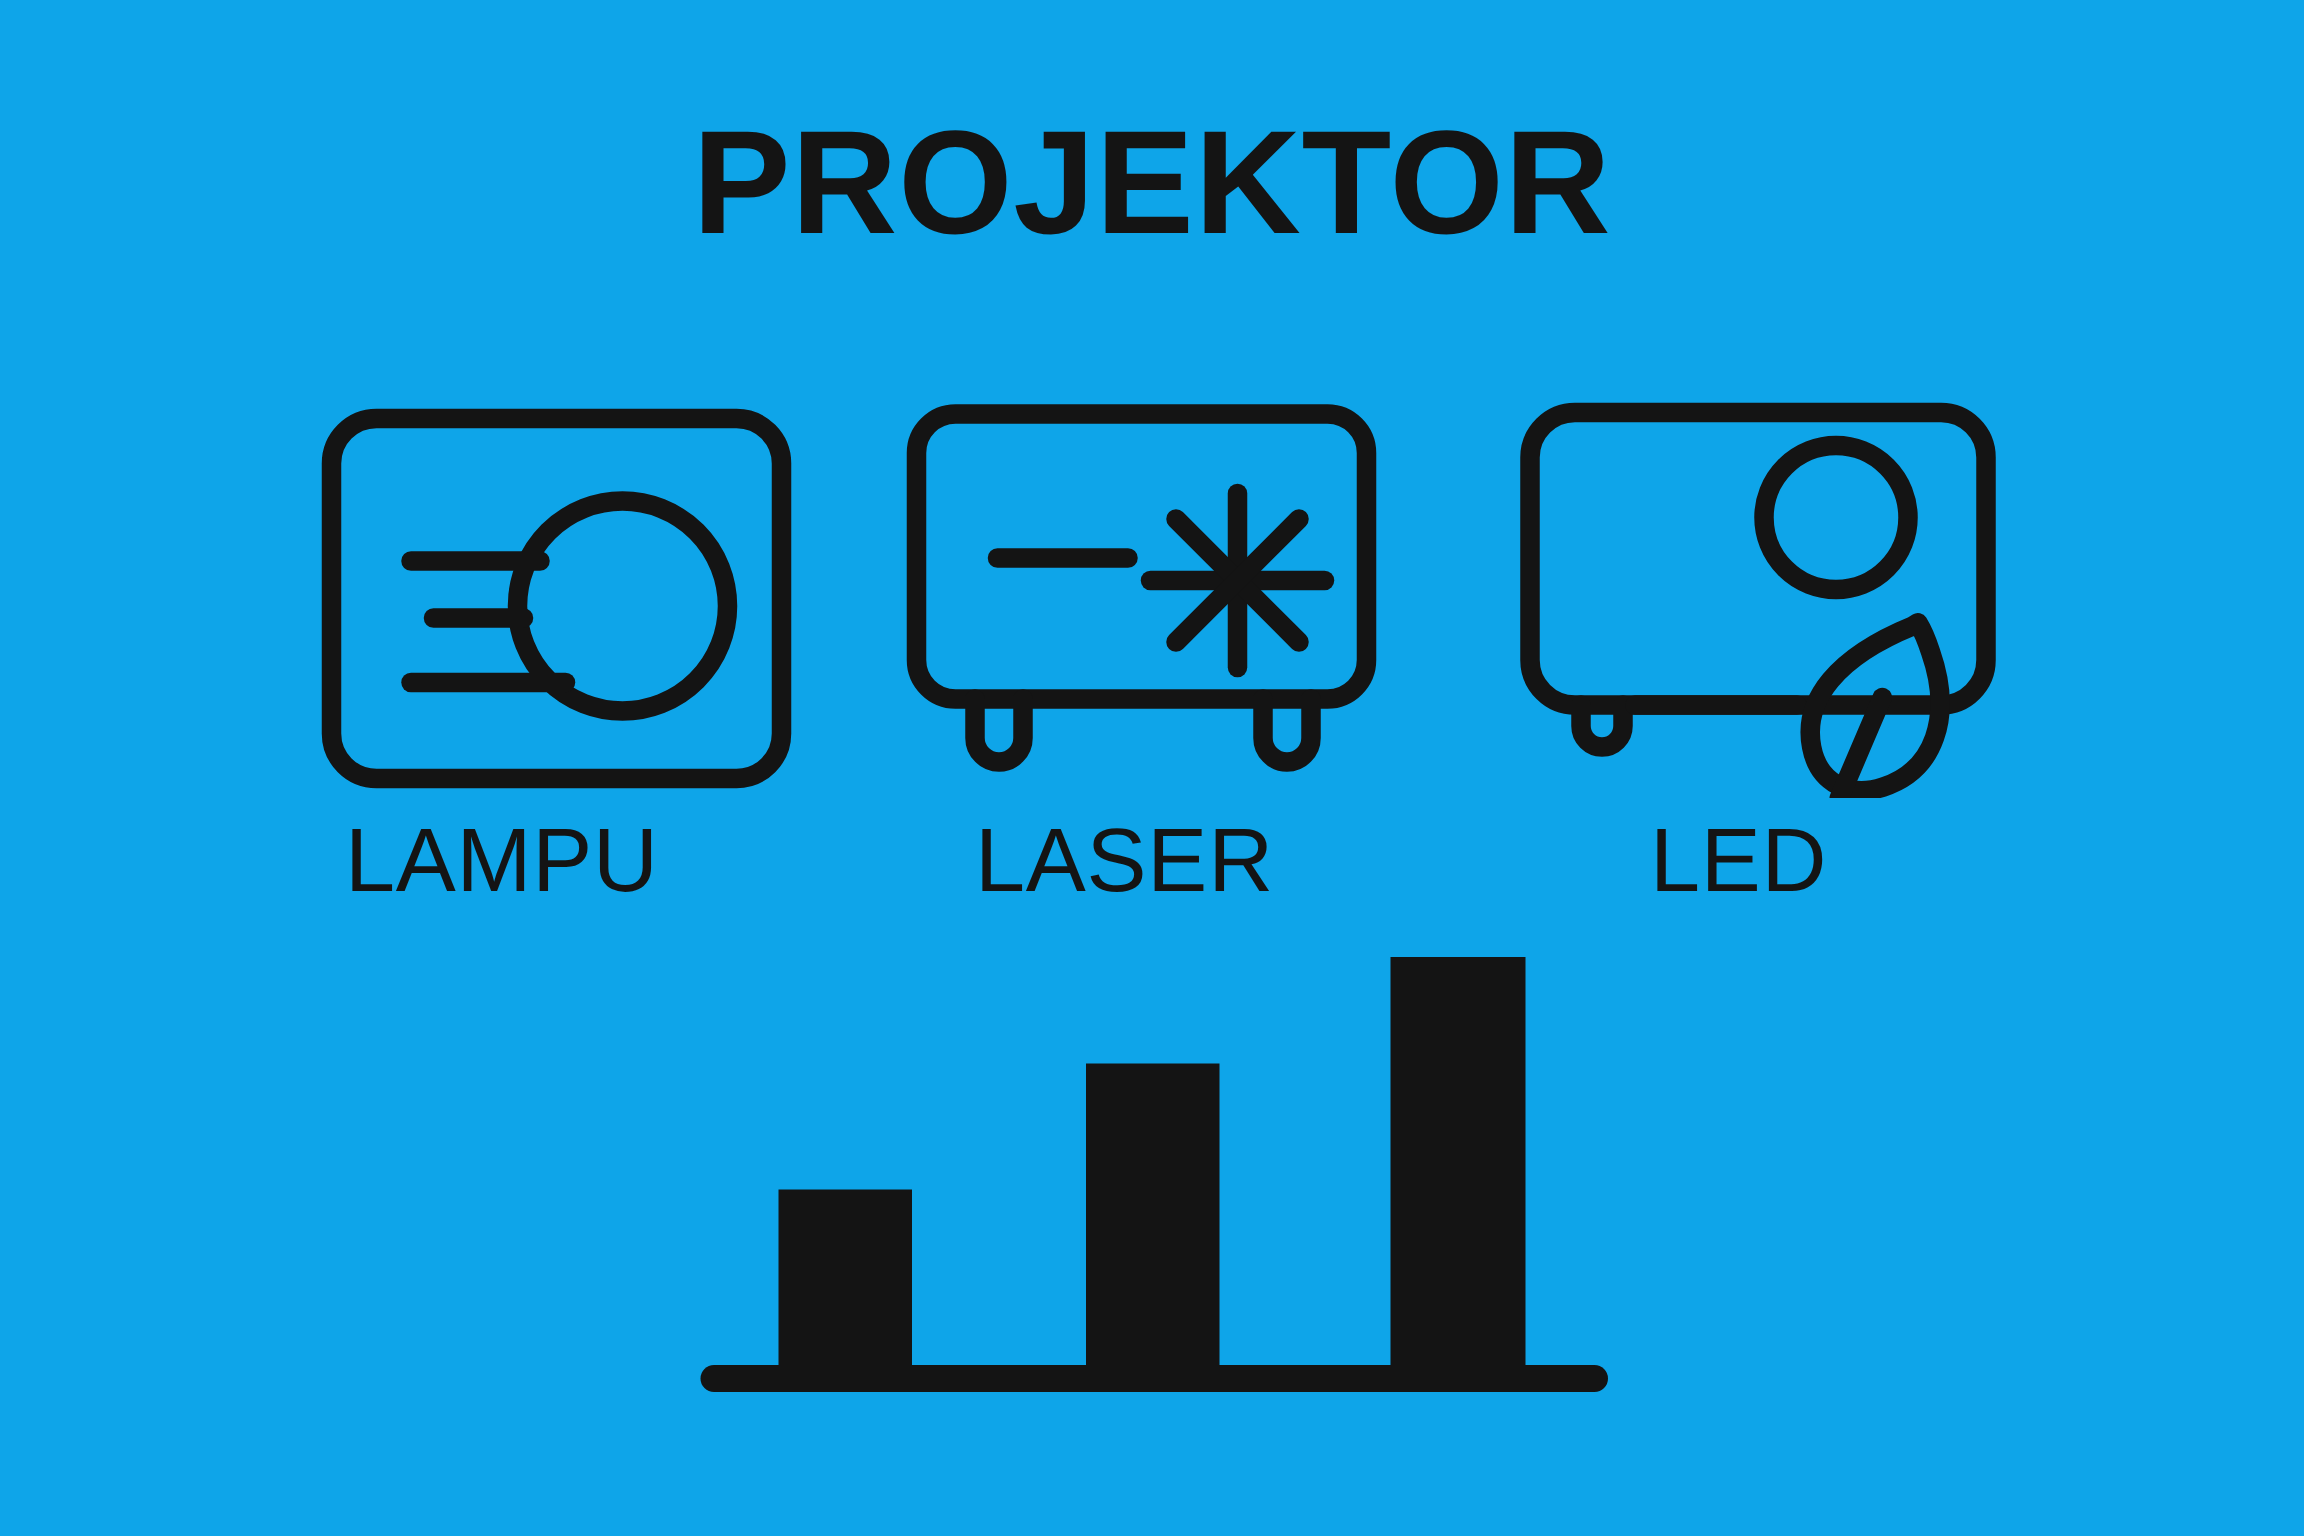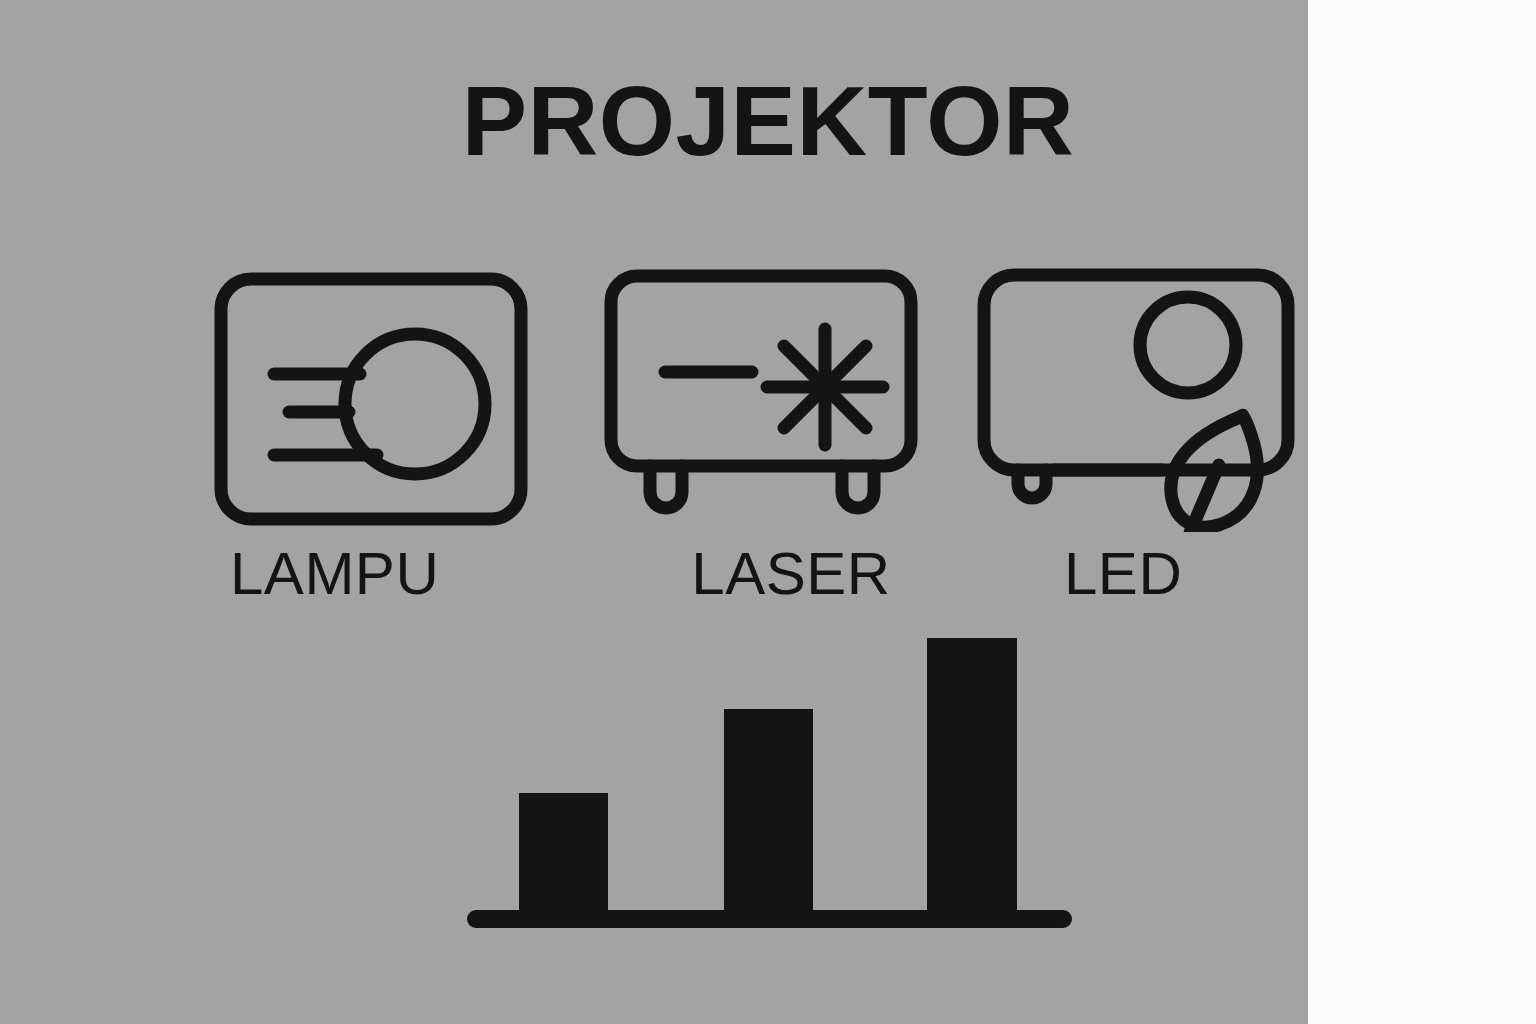--- a/index.html
+++ b/index.html
@@ -9,23 +9,23 @@
   }
   body {
     width: 1536px;
     height: 1024px;
     background: #fafafa;
     font-family: "Liberation Sans", sans-serif;
     overflow: hidden;
   }
   #stage {
     position: relative;
-    width: 1308px;
+    width: 1536px;
     height: 1024px;
-    background: #a3a3a3;
+    background: #0ea5e9;
   }
 
   
   #title {
     position: absolute;
     left: 0;
     top: 72px;
     width: 1536px;
     text-align: center;
     font-family: "Liberation Sans", sans-serif;
@@ -46,21 +46,21 @@
     height: 380px;
   }
   .icon-cell {
     position: absolute;
     top: 0;
     width: 340px;
     height: 380px;
   }
   #cell-lampu { left: 197px; }
   #cell-laser { left: 592px; }
-  #cell-led   { left: 966px; }
+  #cell-led   { left: 1002px; }
 
   .icon-art {
     position: absolute;
     left: 0;
     top: 0;
     width: 340px;
     height: 270px;
   }
   .icon-art svg {
     display: block;
@@ -76,21 +76,21 @@
     text-align: center;
     font-family: "Liberation Sans", sans-serif;
     font-weight: normal;
     font-size: 60px;
     line-height: 1;
     letter-spacing: 0.5px;
     color: #141414;
     white-space: nowrap;
   }
   #label-lampu { text-align: left; padding-left: 33px; box-sizing: border-box; }
-  #label-laser { text-align: center; padding-left: 58px; box-sizing: border-box; }
+  #label-laser { text-align: left; padding-left: 58px; box-sizing: border-box; }
   #label-led   { text-align: left; padding-left: 98px; box-sizing: border-box; }
 
   
   #chart {
     position: absolute;
     left: 455px;
     top: 620px;
     width: 625px;
     height: 320px;
   }

